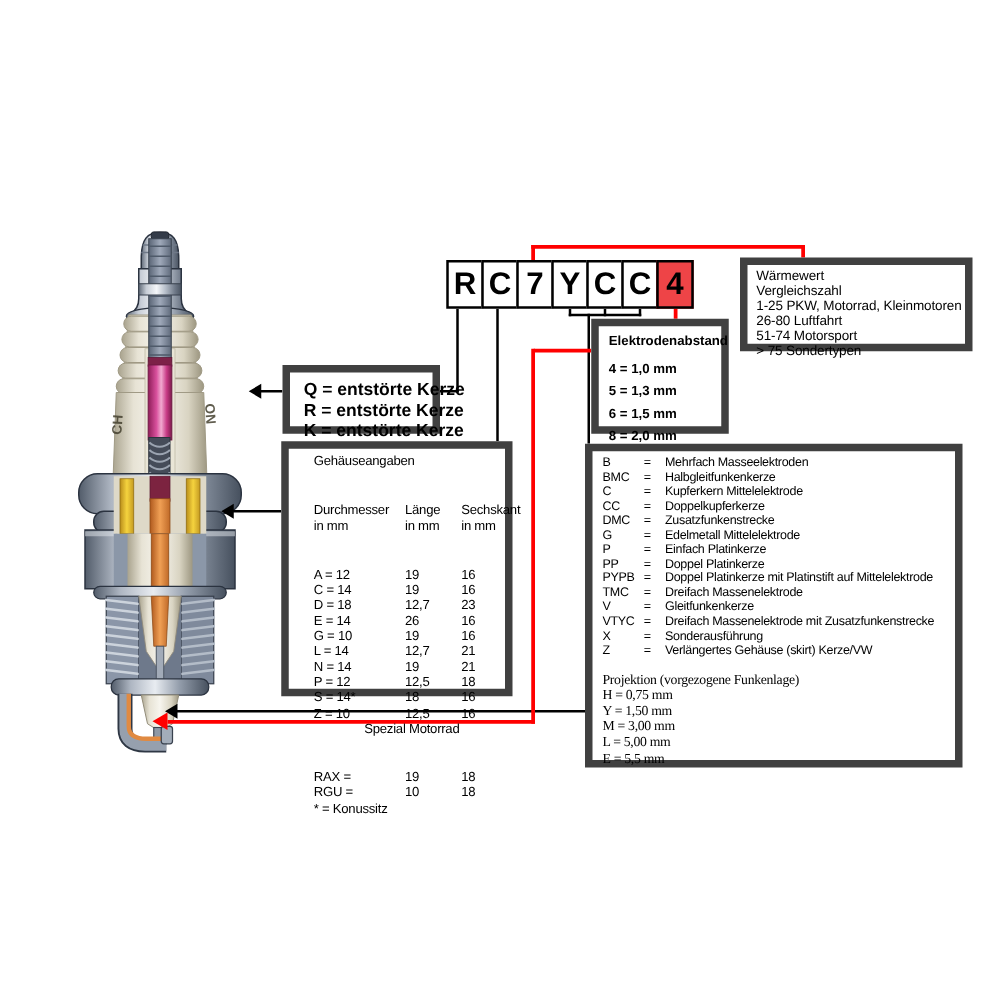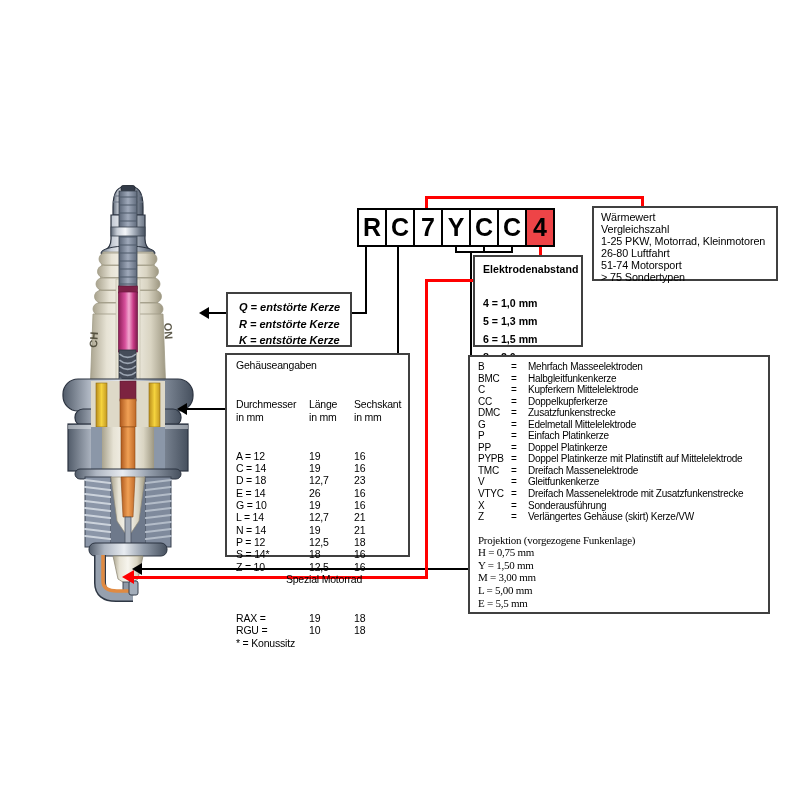--- a/index.html
+++ b/index.html
@@ -16,31 +16,31 @@
           border-bottom:7px solid transparent;border-right:12px solid #ff0000;}
 
   
   .codeboxes{position:absolute;left:357px;top:208px;display:flex;}
   .lbox{width:30px;height:39px;border:2px solid #000;margin-left:-2px;background:#fff;
         display:flex;align-items:center;justify-content:center;
         font-size:25px;font-weight:bold;line-height:1;}
   .lbox:first-child{margin-left:0;}
 
   
-  .rbox{position:absolute;border:2px solid #404040;background:#fff;}
+  .rbox{position:absolute;border:6px solid #404040;background:#fff;}
 
   .qrk{left:226px;top:292px;width:126px;height:55px;padding:5px 0 0 11px;
-       font-size:11px;font-weight:bold;line-height:16.5px;white-space:nowrap;font-style:italic;}
+       font-size:14px;font-weight:bold;line-height:16.5px;white-space:nowrap;}
   .waerm{left:592px;top:206px;width:186px;height:75px;padding:3px 0 0 7px;
          font-size:10.8px;line-height:12.1px;white-space:nowrap;letter-spacing:-0.1px;}
   .elek{left:473px;top:255px;width:110px;height:92px;padding:6px 0 0 8px;
         font-size:10.6px;font-weight:bold;white-space:nowrap;}
-  .elek .ttl{margin-bottom:19px;}
+  .elek .ttl{margin-bottom:7px;}
   .elek .erow{line-height:18px;}
-  .geh{left:225px;top:353px;width:185px;height:204px;padding:4px 0 0 9px;
+  .geh{left:225px;top:353px;width:185px;height:204px;padding:4px 0 0 20px;
        font-size:10.5px;line-height:12.3px;letter-spacing:-0.2px;white-space:nowrap;}
   .geh .grid{display:grid;grid-template-columns:73px 45px 1fr;margin-top:27px;}
   .geh .indent{padding-left:4px;text-align:center;}
   .big{left:468px;top:355px;width:302px;height:259px;padding:4px 0 0 8px;
        font-size:10px;letter-spacing:-0.25px;white-space:nowrap;}
   .big .cgrid{display:grid;grid-template-columns:33px 17px 1fr;line-height:11.55px;}
   .big .proj{margin-top:11px;font-size:11px;line-height:12.6px;font-family:Liberation Serif, serif;}
 
   svg text{font-family:"Liberation Sans",sans-serif;}
 </style>

